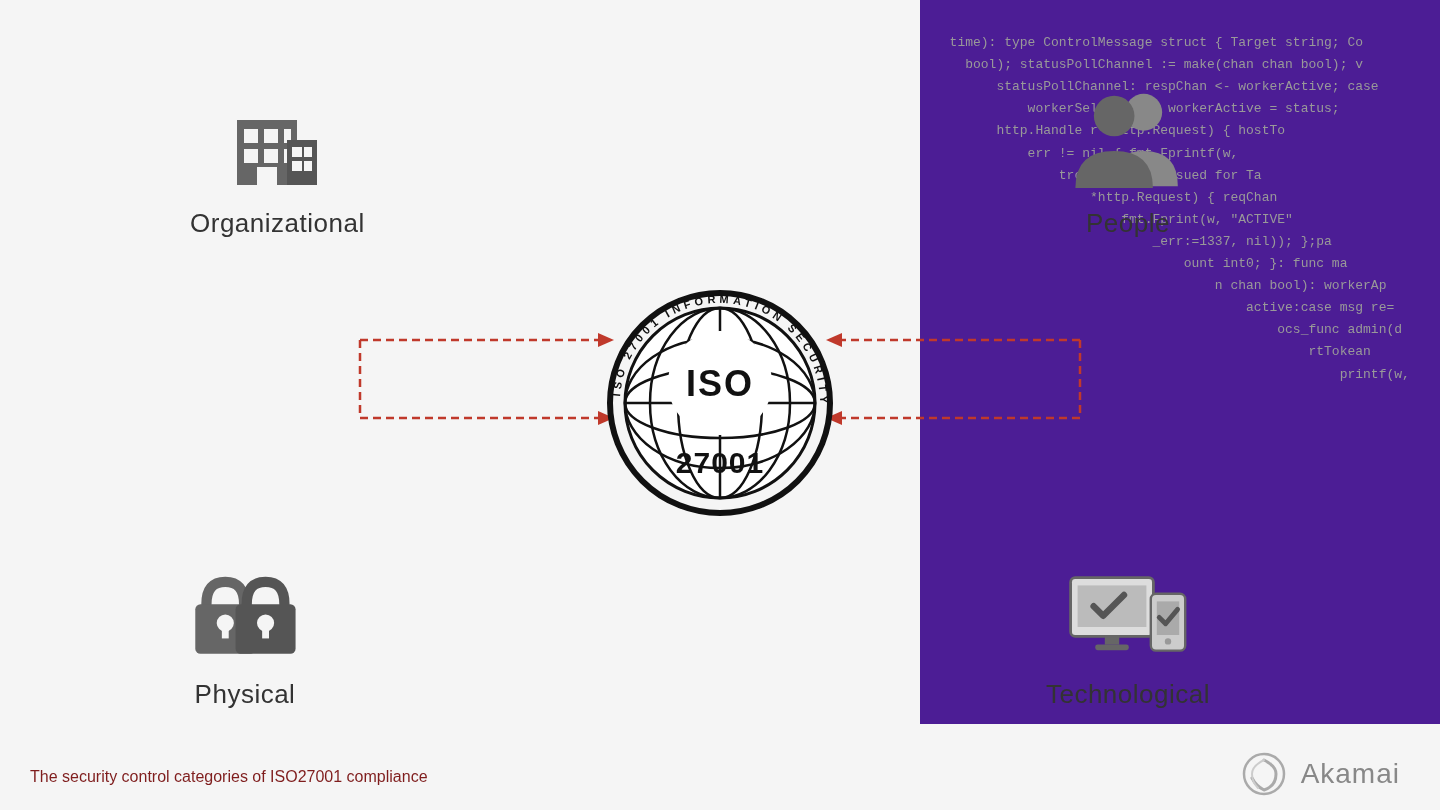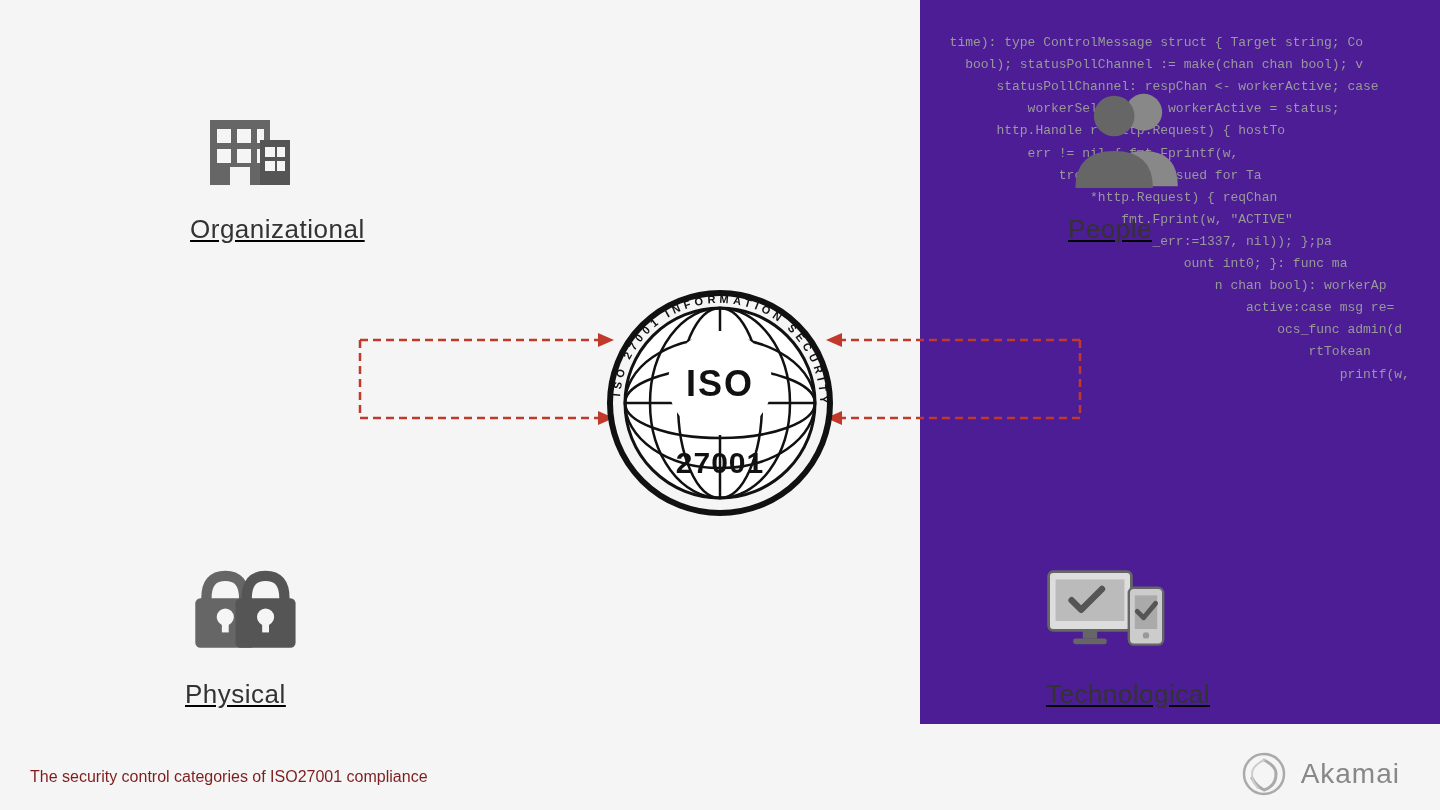--- a/index.html
+++ b/index.html
@@ -38,23 +38,22 @@
       width: 1440px;
       height: 810px;
       z-index: 1;
     }
 
     
     .corner-item {
       position: absolute;
       display: flex;
       flex-direction: column;
-      align-items: flex-start;
-      gap: 14px;
-      text-decoration: underline;
+      align-items: center;
+      gap: 8px;
     }
 
     
     .corner-org {
       top: 80px;
       left: 190px;
     }
 
     
     .corner-people {

